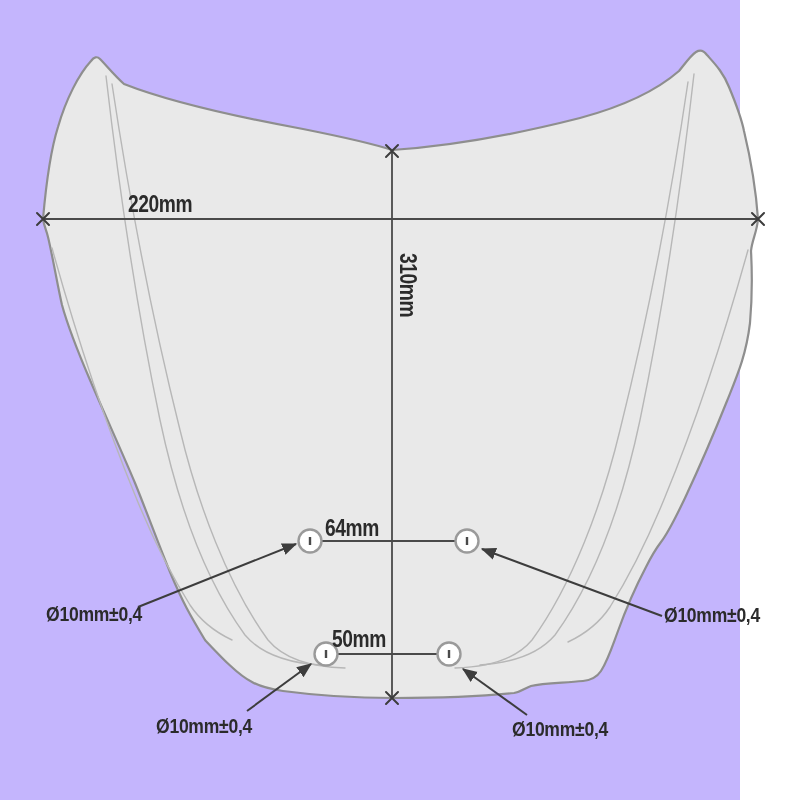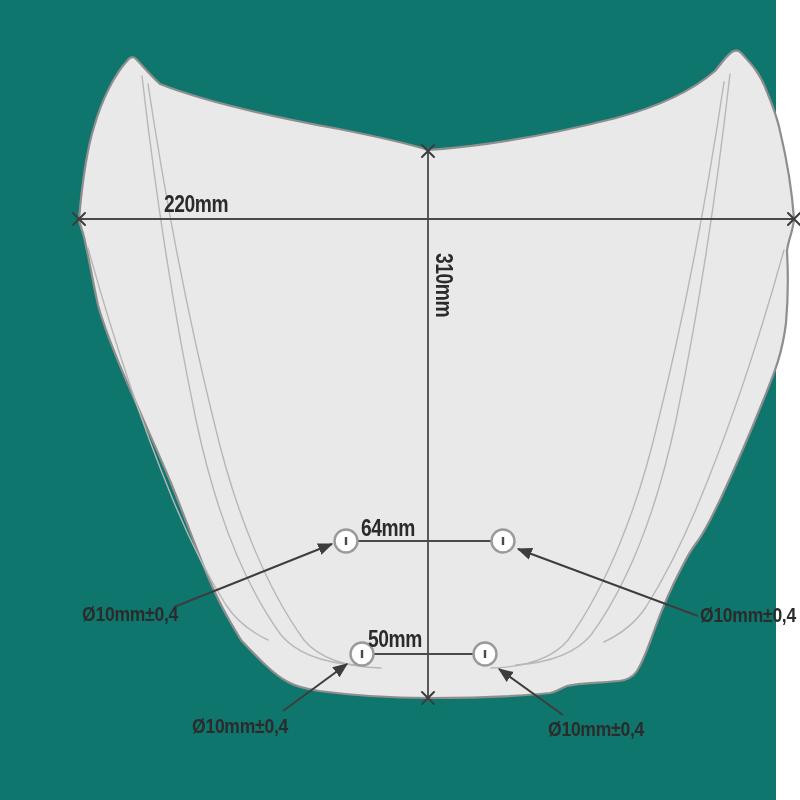--- a/index.html
+++ b/index.html
@@ -8,22 +8,21 @@
     width: 800px;
     height: 800px;
     background: #ffffff;
     overflow: hidden;
     font-family: "Liberation Sans", sans-serif;
   }
   .stage {
     position: relative;
     width: 740px;
     height: 800px;
-    background: #0f766e;
-    padding-left: 36px;
+    background: #c4b5fd;
   }
   svg { display: block; }
   .outline {
     fill: #e9e9e9;
     stroke: #8e8e8e;
     stroke-width: 2.2;
     stroke-linejoin: round;
   }
   .crease {
     fill: none;

